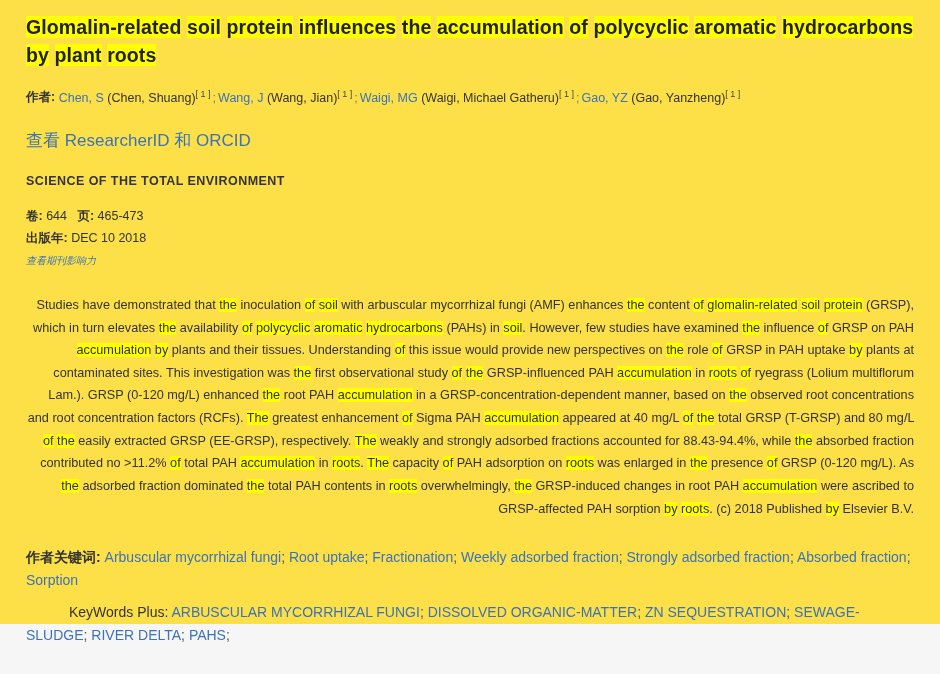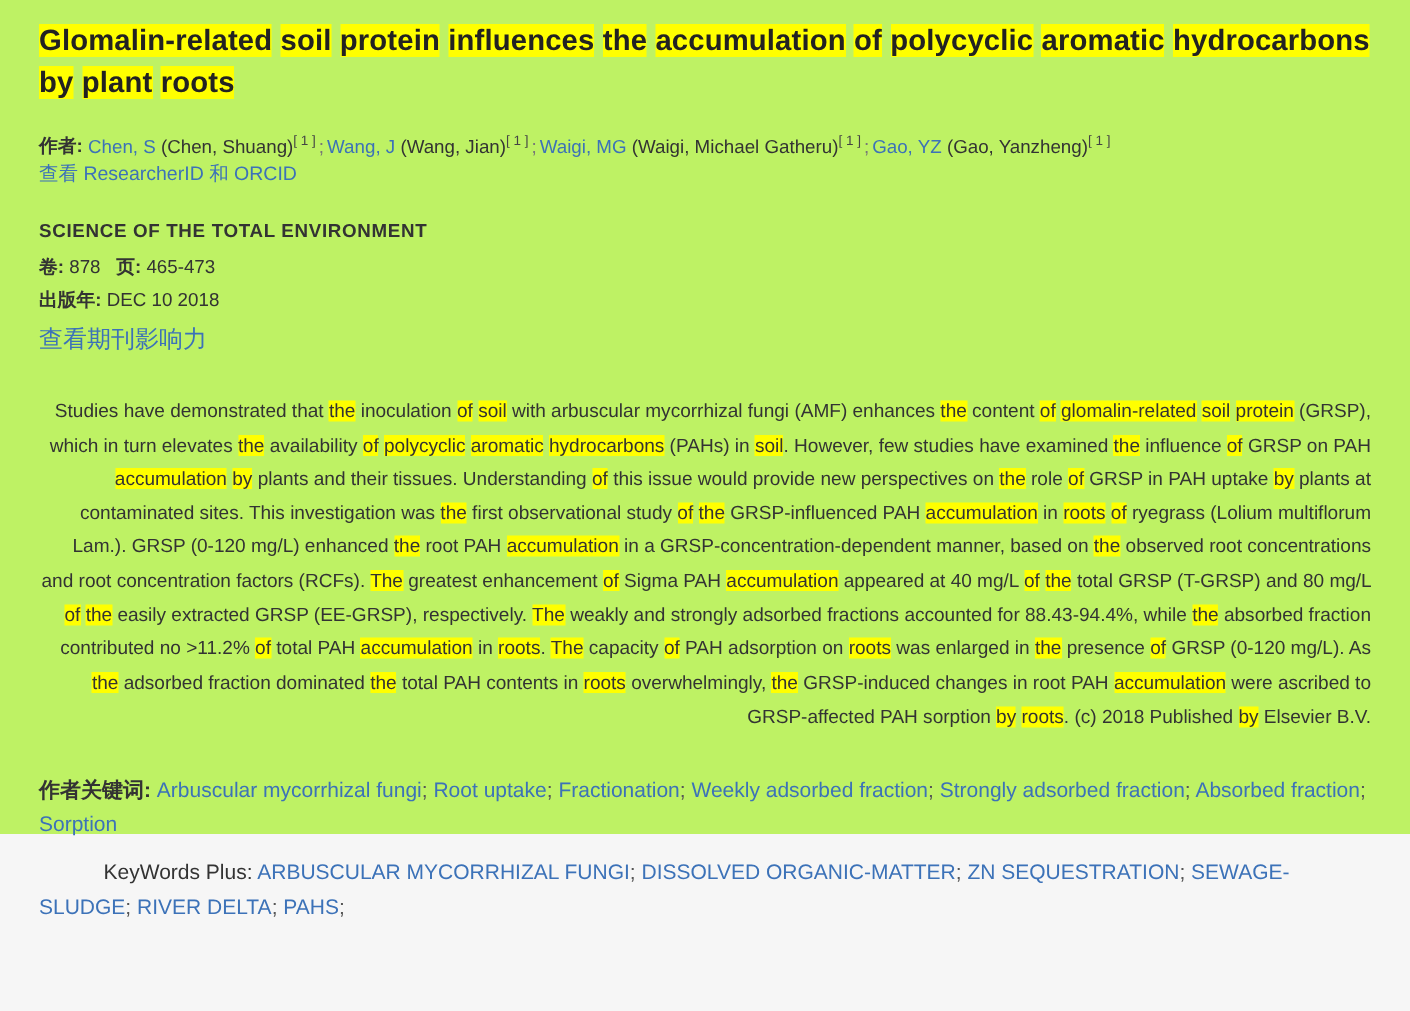--- a/index.html
+++ b/index.html
@@ -10,80 +10,81 @@
   body {
     width: 940px;
     height: 674px;
     overflow: hidden;
     font-family: "Liberation Sans", sans-serif;
     color: #333333;
     font-size: 13px;
   }
   .page {
     width: 940px;
-    height: 556px;
+    height: 624px;
     box-sizing: border-box;
     padding: 14px 26px 24px 26px;
-    background: #bef264;
+    background: #fde047;
     position: relative;
   }
   .title {
     font-size: 19.5px;
     font-weight: bold;
     color: #222222;
     line-height: 1.42;
     margin: 0 0 18px 0;
     letter-spacing: 0.1px;
   }
   .hl {
     background: #ffff00;
   }
   .authors-row {
     font-size: 12.5px;
     color: #333333;
     line-height: 1.5;
-    margin-bottom: 0;
+    margin-bottom: 22px;
   }
   a.link {
     color: #3c72b8;
     text-decoration: none;
   }
   .sep {
     color: #777777;
     padding: 0 2px;
   }
   sup {
     font-size: 9px;
     vertical-align: super;
     color: #444;
   }
   .researcher-line {
-    font-size: 13px;
+    font-size: 17px;
     margin-bottom: 22px;
   }
   .journal-name {
     font-size: 12.5px;
     font-weight: bold;
     letter-spacing: 0.45px;
     color: #333333;
-    margin-bottom: 8px;
+    margin-bottom: 19px;
   }
   .meta-line {
     font-size: 12.5px;
     color: #333333;
     margin-bottom: 3.5px;
     line-height: 1.45;
   }
   .meta-label {
     font-weight: bold;
   }
   .impact-line {
-    font-size: 16px;
+    font-size: 10px;
     margin-top: 7px;
     margin-bottom: 26px;
+    font-style: italic;
   }
   h2.section {
     font-size: 15.5px;
     font-weight: bold;
     color: #222222;
     margin: 0 0 12px 0;
   }
   .abstract {
     font-size: 12.7px;
     line-height: 1.78;
@@ -119,21 +120,21 @@
   </div>
 
   <div class="researcher-line">
     <a class="link" href="#">查看 ResearcherID 和 ORCID</a>
   </div>
 
   <div class="journal-name">SCIENCE OF THE TOTAL ENVIRONMENT</div>
 
   <div class="meta-line">
     <span class="meta-label">卷:</span>
-    <span>878</span>
+    <span>644</span>
     &nbsp;
     <span class="meta-label">页:</span>
     <span>465-473</span>
   </div>
 
 
   <div class="meta-line">
     <span class="meta-label">出版年:</span>
     <span>DEC 10 2018</span>
   </div>

